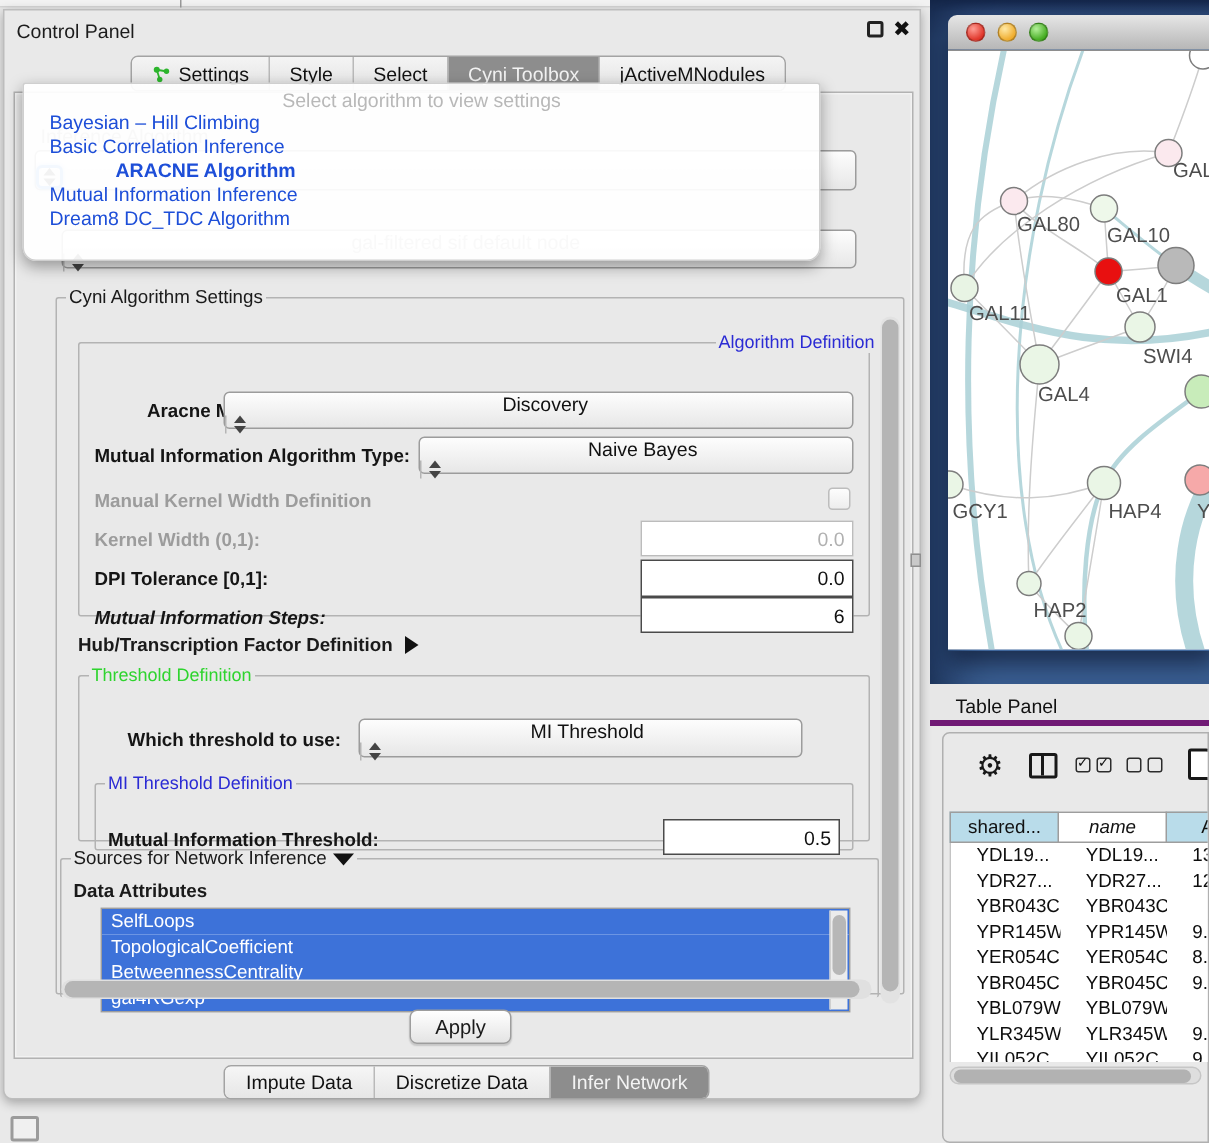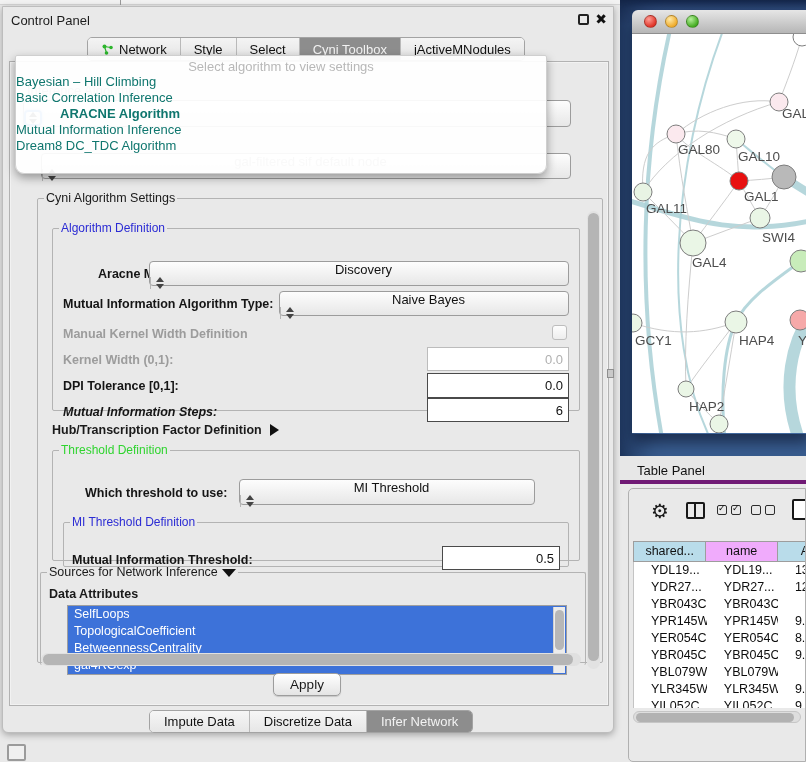--- a/index.html
+++ b/index.html
@@ -45,30 +45,30 @@
   #algo-combo { left:20px; top:93px; width:548px; height:27px; }
   #algo-combo .stepper { border:2px solid #5b9ae8; border-radius:4px; box-shadow:0 0 3px #7db0f0; }
   #ghost-inference { left:24px; top:76px; font-size:13px; color:#9f9f9f; }
   #network-combo { left:38px; top:146px; width:530px; height:26px; }
   #network-combo .val { color:#a9a9a9; }
 
   
   #algo-popup { left:12px; top:48px; width:532px; height:119px; background:rgba(255,255,255,.93);
     border:1px solid #cfcfcf; border-radius:2px 2px 9px 9px; box-shadow:0 4px 10px rgba(0,0,0,.35); z-index:30; }
   #popup-prompt { text-align:center; color:#b8b8b8; font-size:13px; padding-top:3px; height:18px; }
-  .popup-item { font-size:13px; color:#0f766e; height:16px; line-height:16px; padding-left:0; white-space:nowrap; }
+  .popup-item { font-size:13px; color:#1d4ed8; height:16px; line-height:16px; padding-left:17px; white-space:nowrap; }
   .popup-item.bold { font-weight:bold;margin-left:44px; }
 
   
   fieldset { border:1px solid #b3b3b3; border-radius:2px; position:absolute; }
   fieldset legend { font-size:12px; margin-left:6px; padding:0 2px; white-space:nowrap; }
   #fs-cyni { left:28px; top:130px; width:566px; height:472px; }
   #fs-cyni > legend { font-size:12.5px; color:#1a1a1a; }
   #fs-algo { left:14px; top:16px; width:528px; height:190px; }
-  #fs-algo > legend { color:var(--blue-title); }
+  #fs-algo > legend { color:var(--blue-title);text-align:right; }
   .row-label { position:absolute; font-size:12.5px; font-weight:bold; color:#151515; white-space:nowrap; }
   .row-label.dis { color:#9c9c9c; }
   .field { position:absolute; background:#fff; border:1px solid #4a4a4a; font-size:13px;
     text-align:right; padding-right:5px; font-family:inherit; color:#111; }
   .field.dis { border:1px solid #bcbcbc; color:#b0b0b0; }
   .checkbox { position:absolute; width:15px; height:15px; border:1px solid #bdbdbd; border-radius:3px;
     background:linear-gradient(#fdfdfd,#ededed); }
   #hub-row { position:absolute; left:42px; top:350px; font-size:12.5px; font-weight:bold; }
   #hub-arrow { display:inline-block; margin-left:8px; width:0; height:0; border-top:6px solid transparent;
     border-bottom:6px solid transparent; border-left:9px solid #111; vertical-align:-2px; }
@@ -169,21 +169,21 @@
 
   <div id="tab-strip" class="abs">
       <div class="tab">
         <svg width="13" height="13" viewBox="0 0 13 13">
           <line x1="3.5" y1="3.5" x2="9.5" y2="4.5" stroke="#2db52d" stroke-width="1.2"></line>
           <line x1="3.5" y1="3.5" x2="5.5" y2="10" stroke="#2db52d" stroke-width="1.2"></line>
           <circle cx="3.5" cy="3.5" r="2" fill="#2db52d"></circle>
           <circle cx="10" cy="4.5" r="1.8" fill="#2db52d"></circle>
           <circle cx="5.5" cy="10" r="1.8" fill="#2db52d"></circle>
         </svg>
-        <span>Network</span>
+        <span>Settings</span>
       </div>
       <div class="tab">
         <span>Style</span>
       </div>
       <div class="tab">
         <span>Select</span>
       </div>
       <div class="tab sel">
         <span>Cyni Toolbox</span>
       </div>
@@ -392,21 +392,21 @@
       </span>
     <span id="unchecked-pair" class="cb-pair">
         <span class="mini-cb"></span>
         <span class="mini-cb"></span>
       </span>
     <span id="doc-icon"></span>
   </div>
   <div id="tp-table">
     <div class="tp-hrow" id="tp-headers">
         <div class="tp-hcell" style="width: 80px; background: rgb(185, 220, 234);">shared...</div>
-        <div class="tp-hcell" style="width: 78px; background: #f0abfc;">name</div>
+        <div class="tp-hcell" style="width: 78px; background: #ffffff; font-style: italic;">name</div>
         <div class="tp-hcell" style="width: 60px; background: rgb(185, 220, 234);">A</div>
       </div>
     <div id="tp-rows">
         <div class="tp-row">
           <div class="tp-cell" style="width: 80px;">YDL19...</div>
           <div class="tp-cell" style="width: 78px;">YDL19...</div>
           <div class="tp-cell" style="width: 60px;">13</div>
         </div>
         <div class="tp-row">
           <div class="tp-cell" style="width: 80px;">YDR27...</div>

